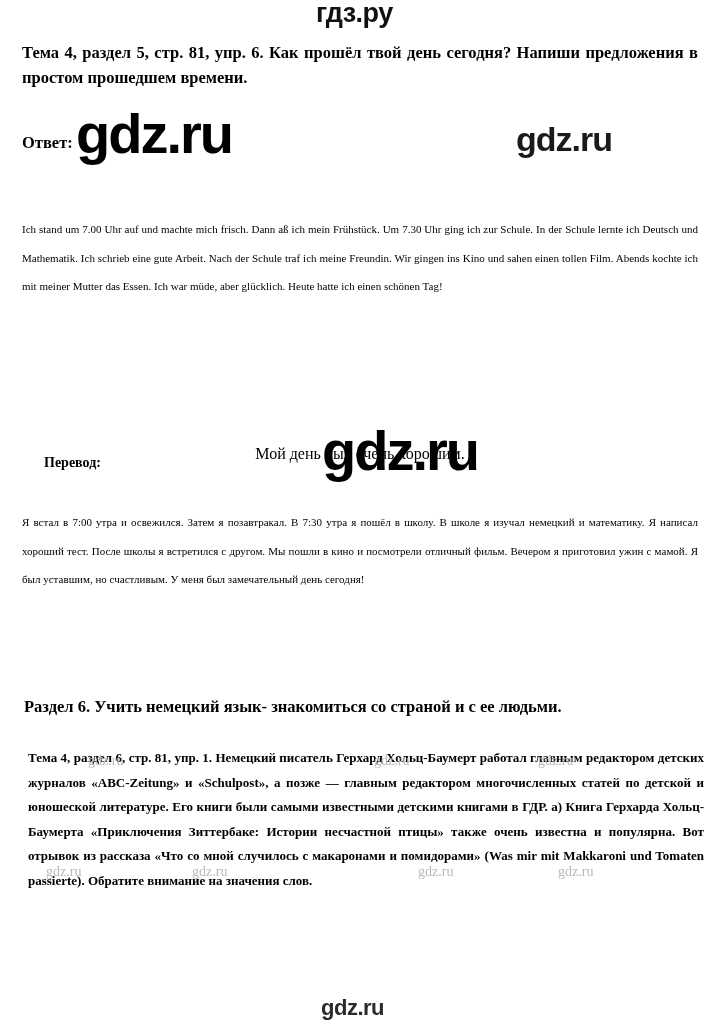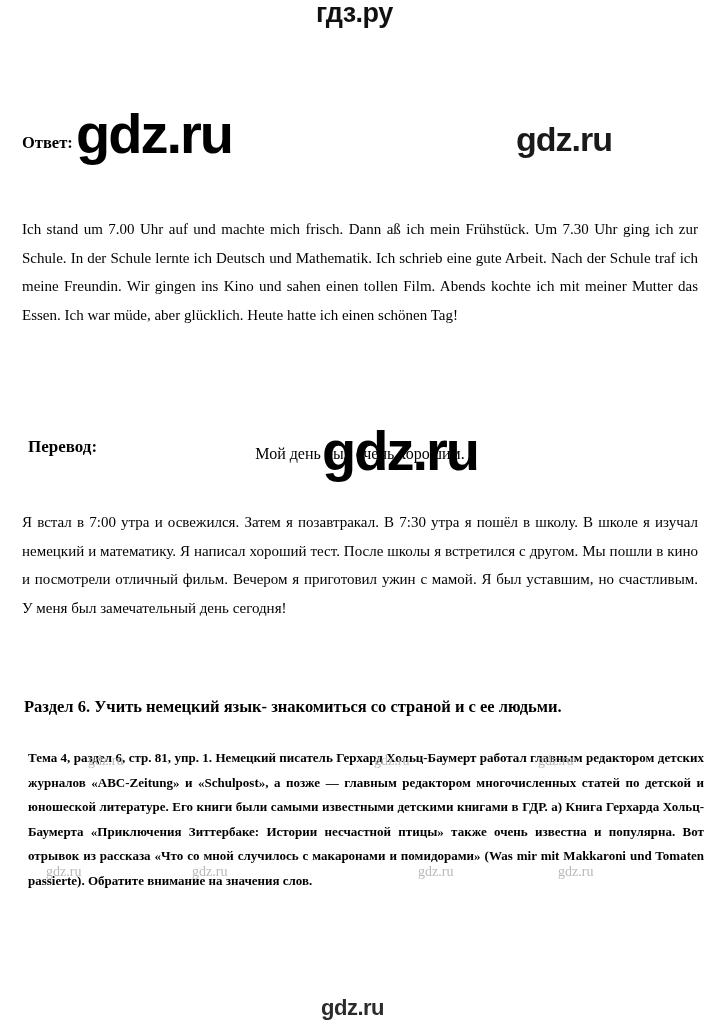--- a/index.html
+++ b/index.html
@@ -64,32 +64,32 @@
   .mein-tag {
     position: absolute;
     left: 268px;
     top: 139px;
     font-size: 16px;
     line-height: 22px;
     white-space: nowrap;
   }
 
   .para {
-    font-size: 15px;
+    font-size: 11px;
     line-height: 28.5px;
     text-align: justify;
     text-justify: inter-word;
     margin: 0;
   }
 
   .perevod-label {
     font-weight: bold;
-    font-size: 17px;
+    font-size: 14px;
     line-height: 22px;
-    margin: 0;
+    margin: 16px;
     padding-left: 6px;
   }
 
   .section-heading {
     font-weight: bold;
     font-size: 16.5px;
     line-height: 24px;
     margin: 0;
   }
 
@@ -149,20 +149,21 @@
     pointer-events: none;
   }
 </style>
 </head>
 <body>
 
 <div class="page">
 
   <div class="site-logo">гдз.ру</div>
 
+  <div class="abs task-heading" style="left:22px; top:40px; width:676px;">Тема 4, раздел 5, стр. 81, упр. 6. Как прошёл твой день сегодня? Напиши предложения в простом прошедшем времени.</div>
 
   <div class="abs answer-label" style="left:22px; top:108px;text-align:center;">Ответ:</div>
 
 
   <div class="abs para" style="left:22px; top:215px; width:676px;">Ich stand um 7.00 Uhr auf und machte mich frisch. Dann aß ich mein Frühstück. Um 7.30 Uhr ging ich zur Schule. In der Schule lernte ich Deutsch und Mathematik. Ich schrieb eine gute Arbeit. Nach der Schule traf ich meine Freundin. Wir gingen ins Kino und sahen einen tollen Film. Abends kochte ich mit meiner Mutter das Essen. Ich war müde, aber glücklich. Heute hatte ich einen schönen Tag!</div>
 
   <div class="abs perevod-label" style="left:22px; top:436px;">Перевод:</div>
 
   <div class="abs centered-line" style="left:22px; top:443px; width:676px;">Мой день был очень хорошим.</div>
 

